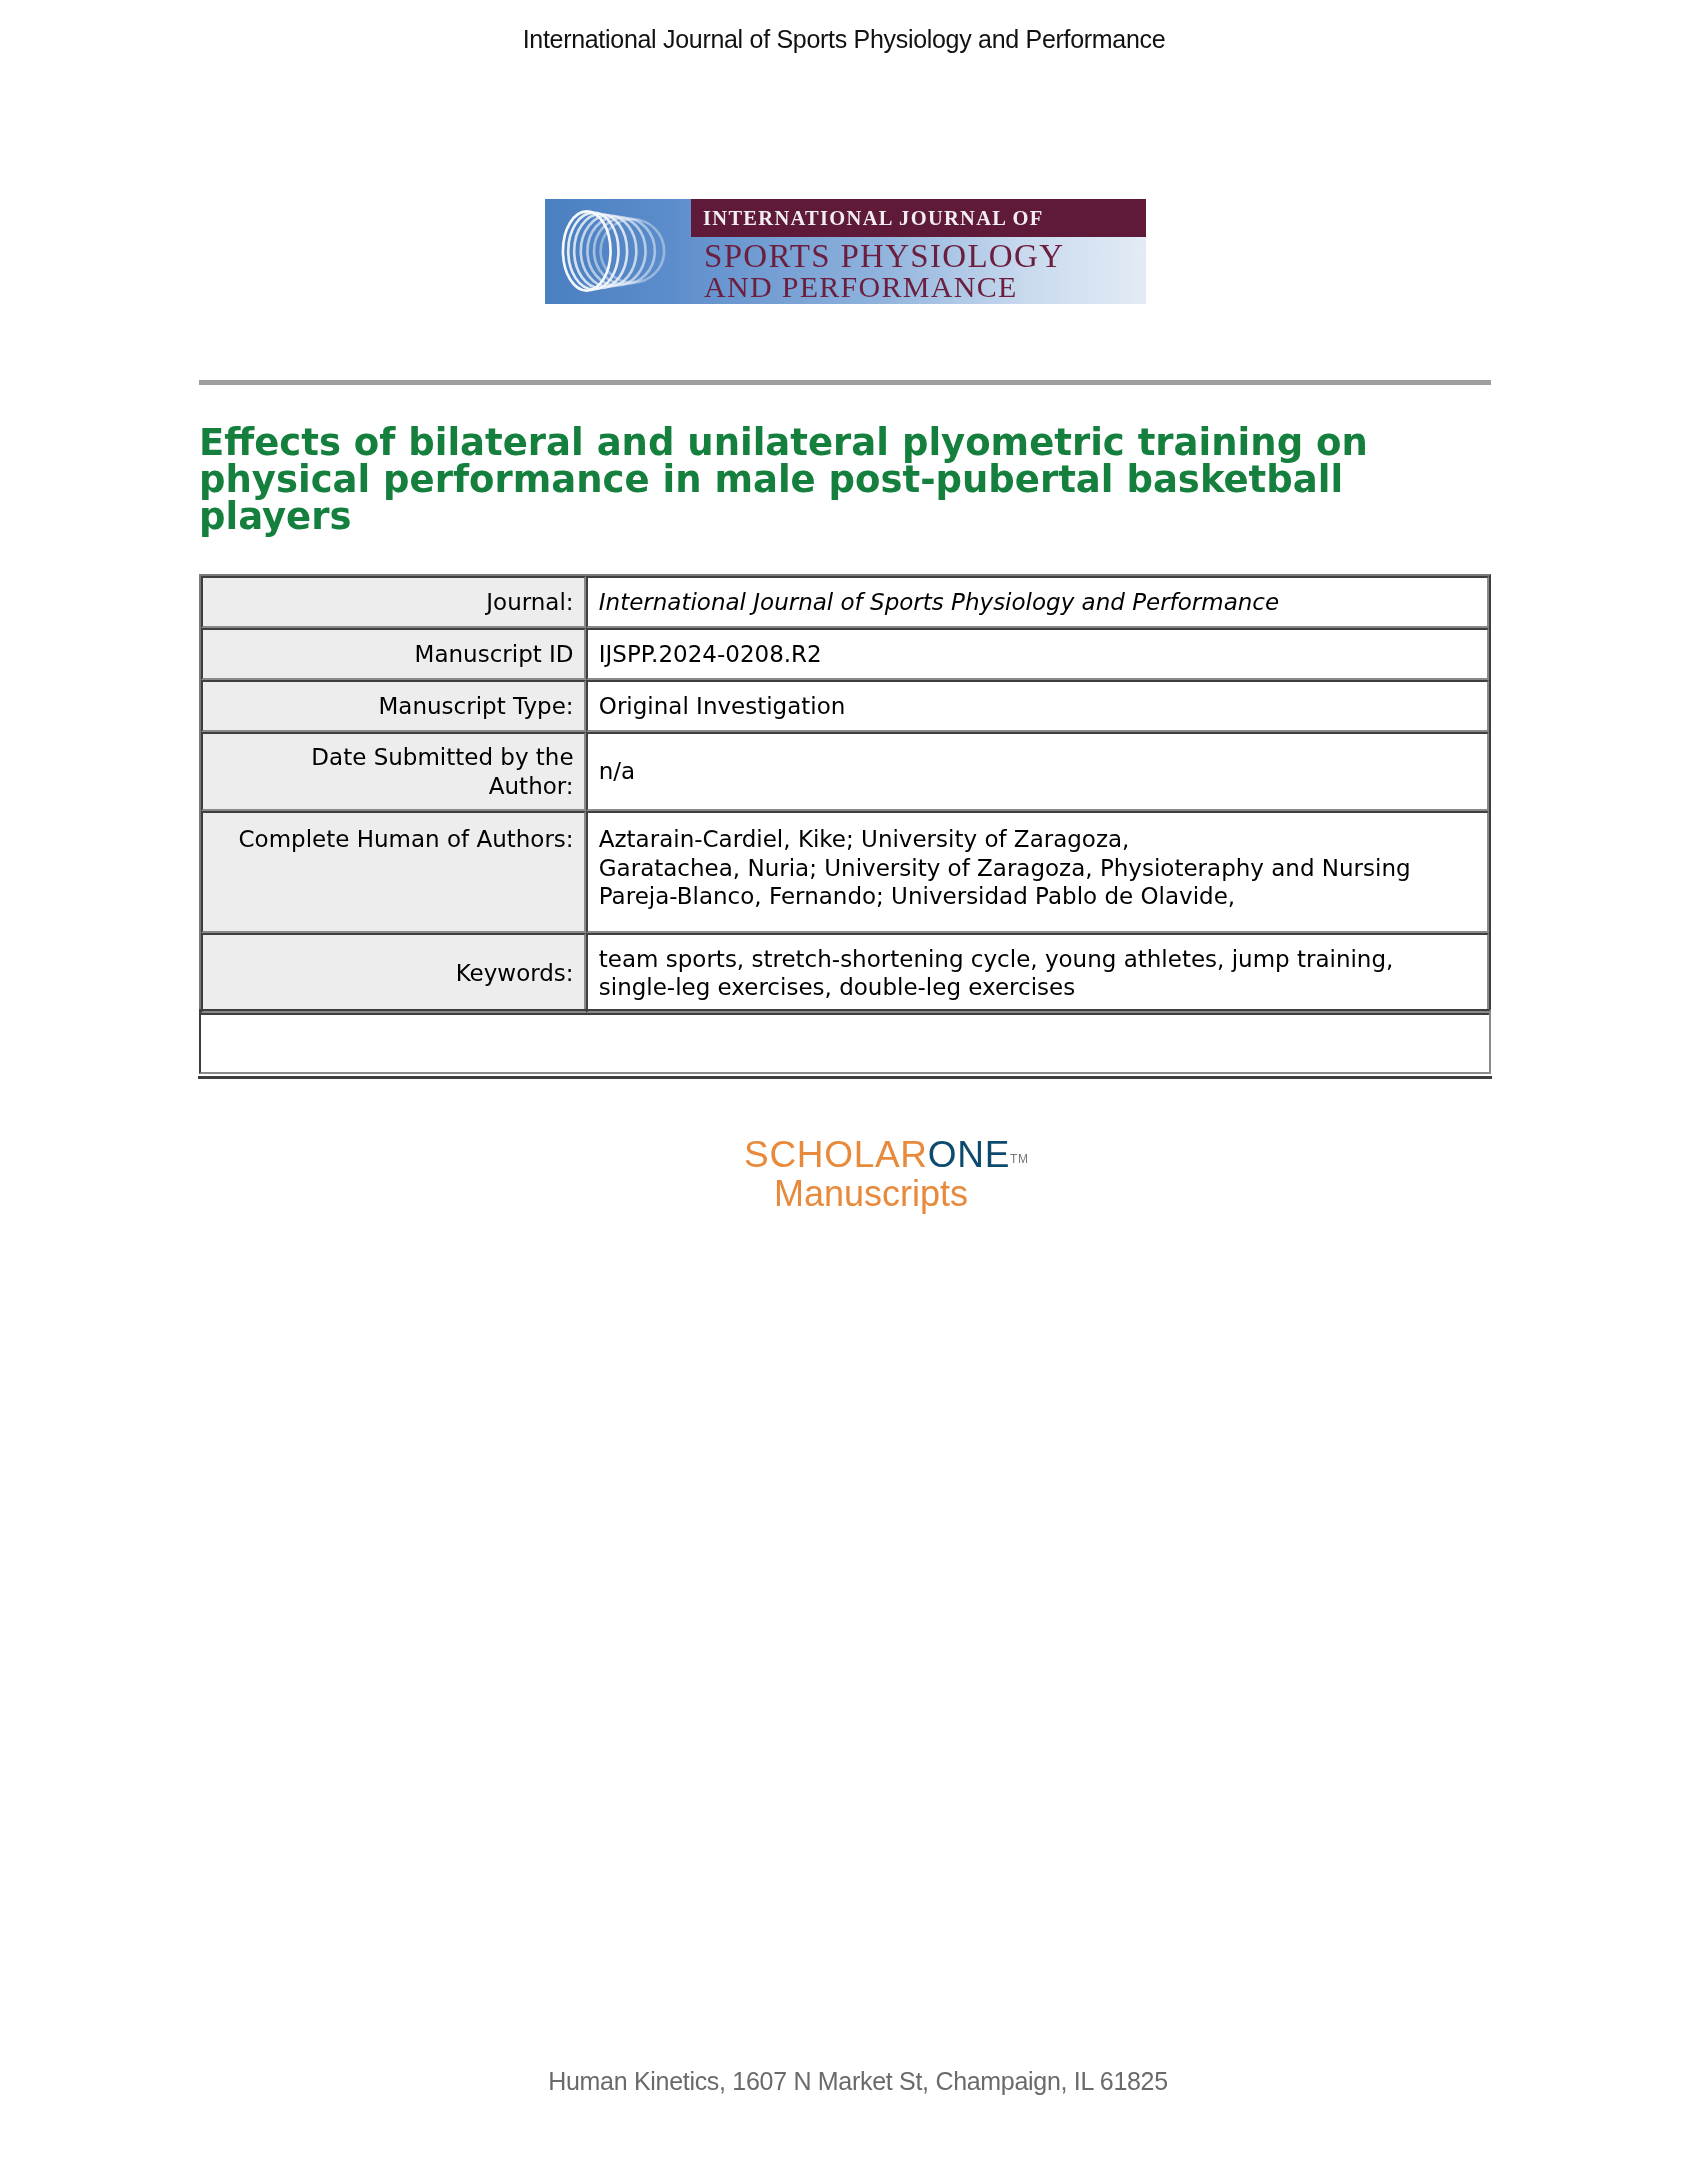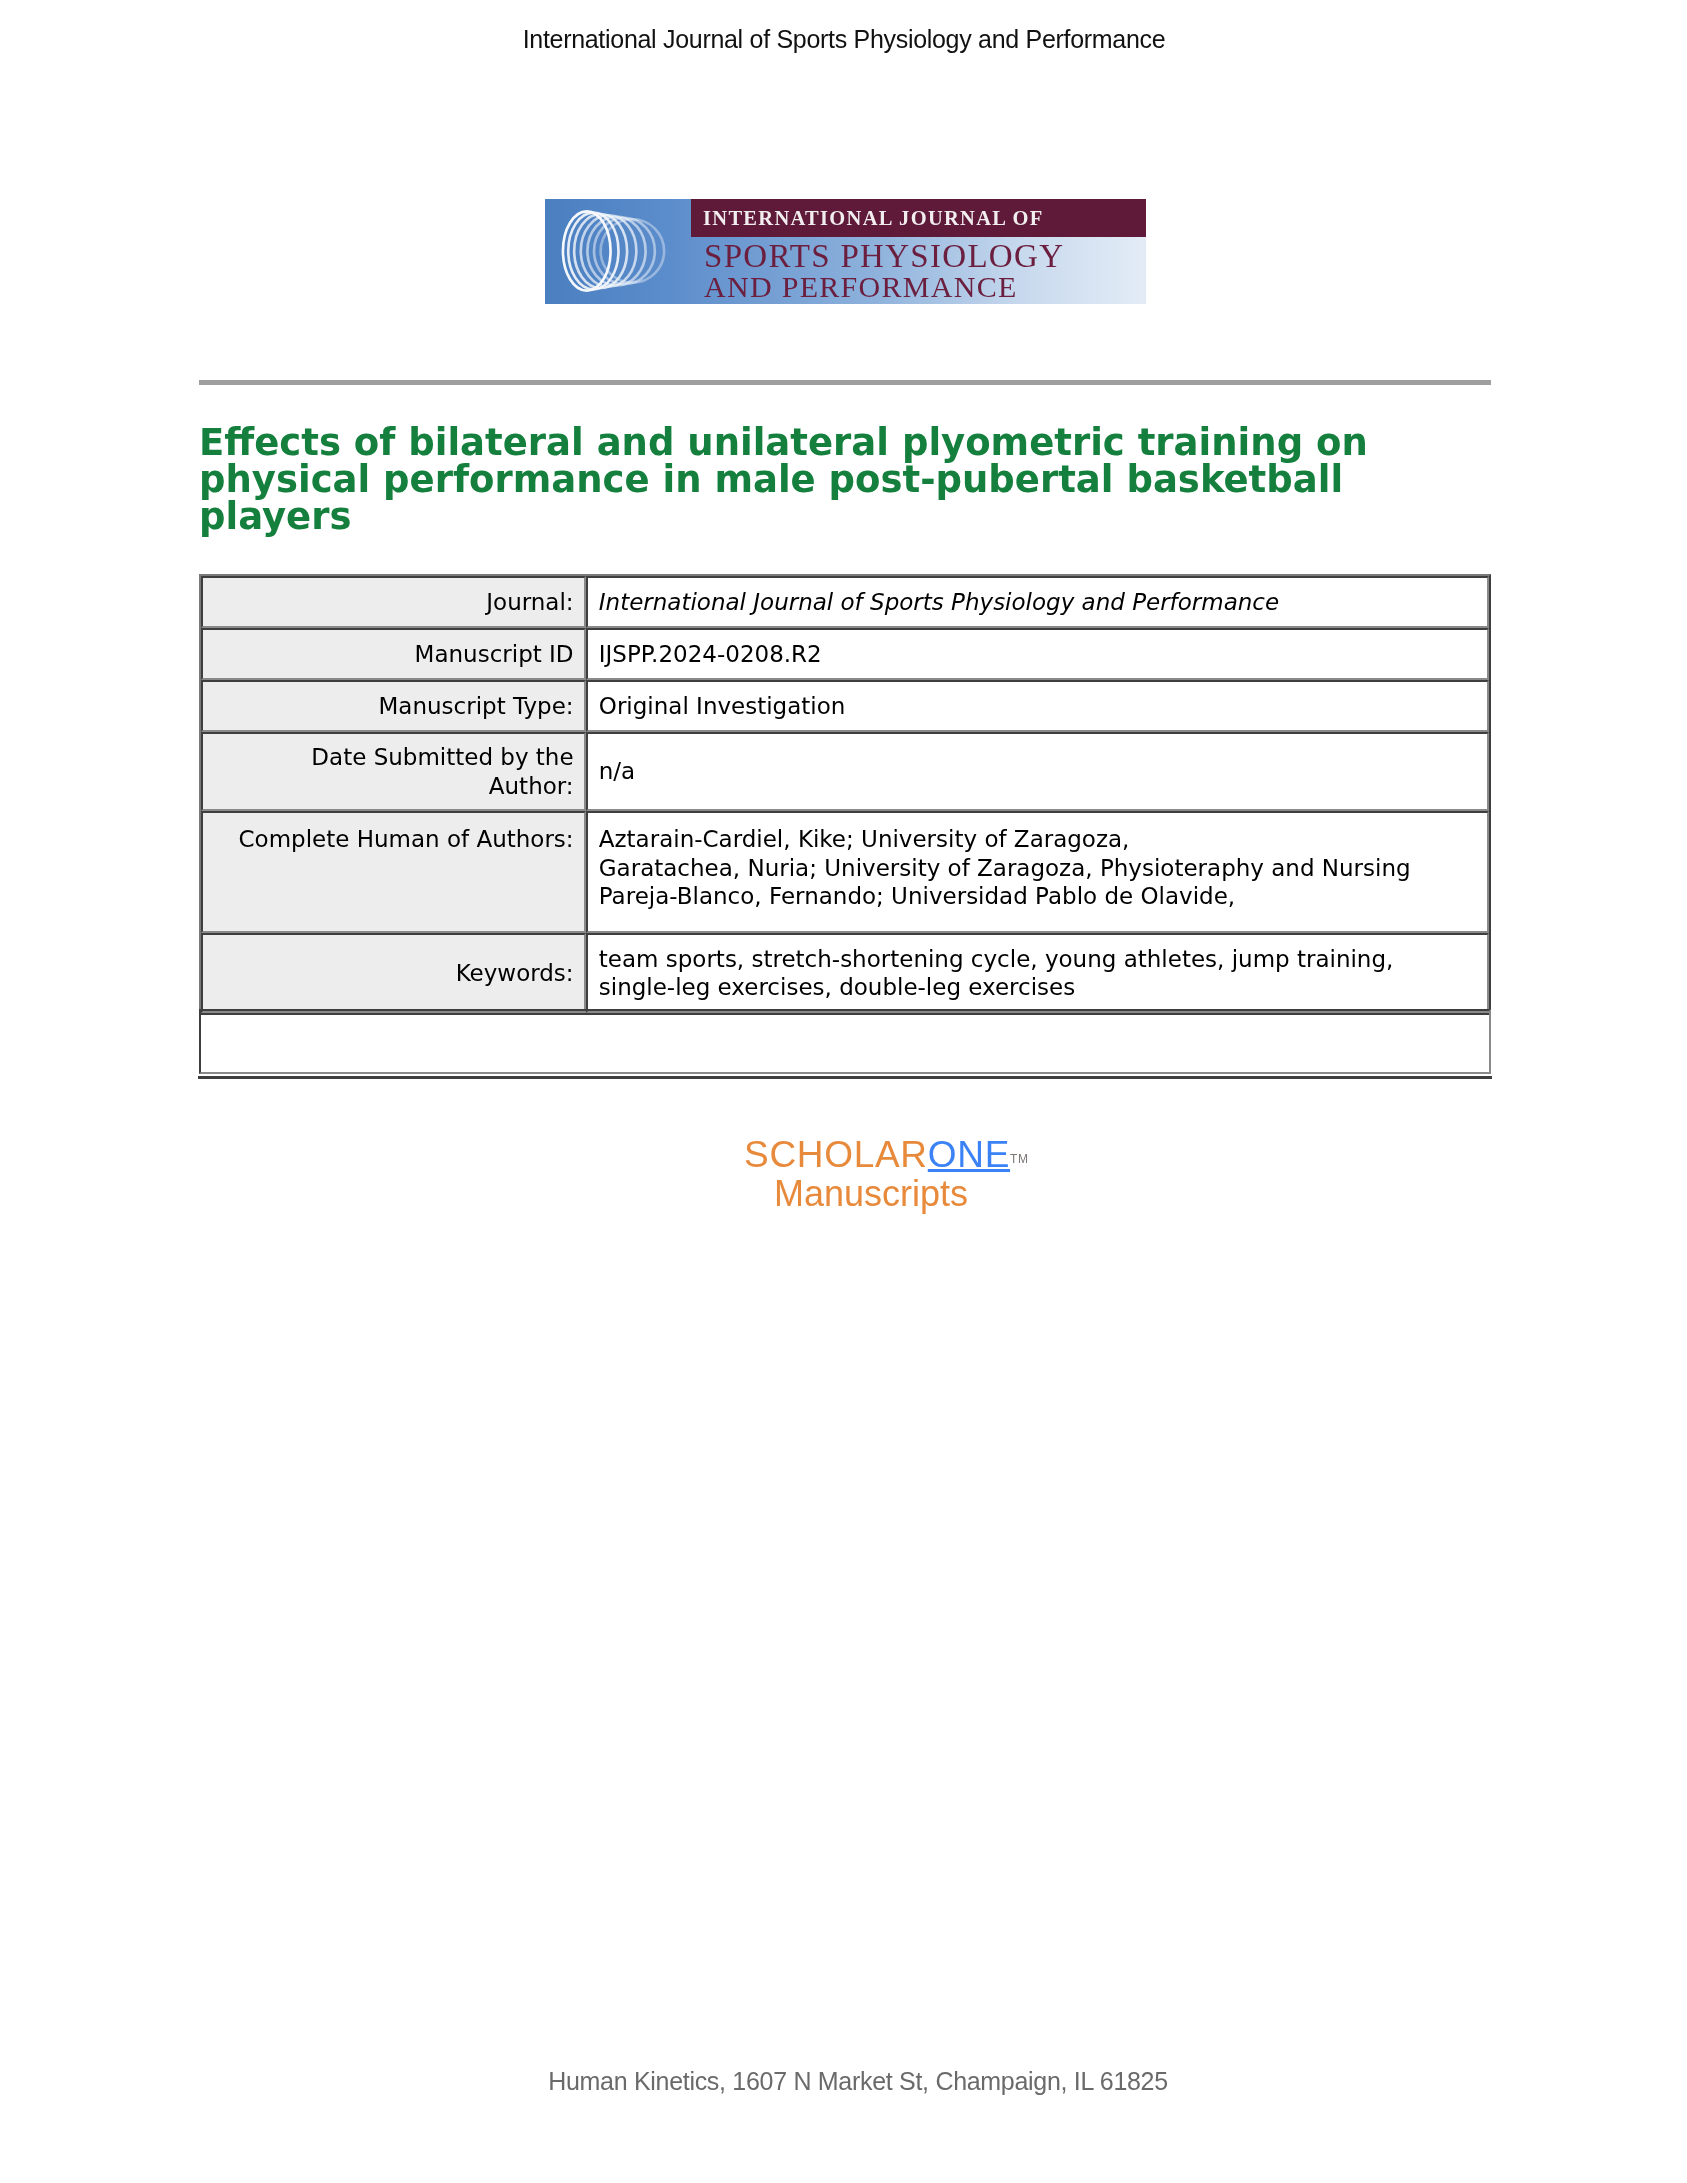--- a/index.html
+++ b/index.html
@@ -18,21 +18,21 @@
   .meta-table td.lbl { background:#ededed; text-align:right; width:360px; }
   .meta-table td.val { background:#ffffff; text-align:left; }
   .meta-table td.italic { font-style:italic; }
   .r1 td { height:48px; } .r2 td { height:48px; } .r3 td { height:48px; }
   .r4 td { height:75px; } .r5 td { height:106px; vertical-align:top; padding-top:12px; }
   .r5 td.lbl { vertical-align:top; } .r6 td { height:76px; }
   .empty-table { position:absolute; left:199px; top:1009px; width:1292px; height:65px; border:2.6px solid; border-color:#3e3e3e #8a8a8a #8a8a8a #3e3e3e; box-sizing:border-box; }
   .empty-table::after { content:""; position:absolute; left:-2.6px; right:-2.6px; bottom:-6.6px; height:2.6px; background:#3e3e3e; }
   .scholarone { position:absolute; left:744px; top:1135px; font-family:"Liberation Sans", sans-serif; }
   .s1-line { font-size:37px; letter-spacing:0.7px; line-height:40px; color:#e88a3c; }
-  .s1-one { color:#3b82f6;text-decoration:underline; }
+  .s1-one { color:#0c4a6e; }
   .s1-tm { font-size:12px; vertical-align:top; color:#7a7472; position:relative; top:4px; }
   .s1-man { font-size:36px; line-height:38px; color:#e88a3c; margin-left:30px; }
   .footer { position:absolute; top:2067px; left:0; width:1688px; text-align:center; font-family:"Liberation Sans", sans-serif; font-size:25px; color:#6a6a6a; letter-spacing:-0.3px;padding-left:14px; }
 </style>
 </head>
 <body>
 
 <div class="running-head">International Journal of Sports Physiology and Performance</div>
 
 <div class="journal-banner">

